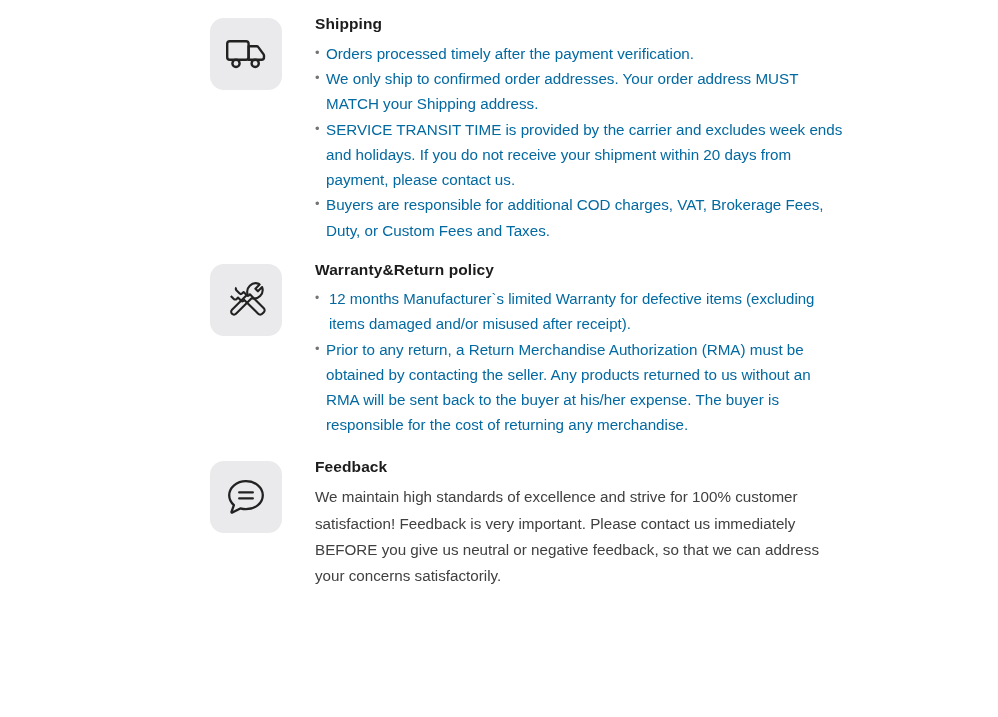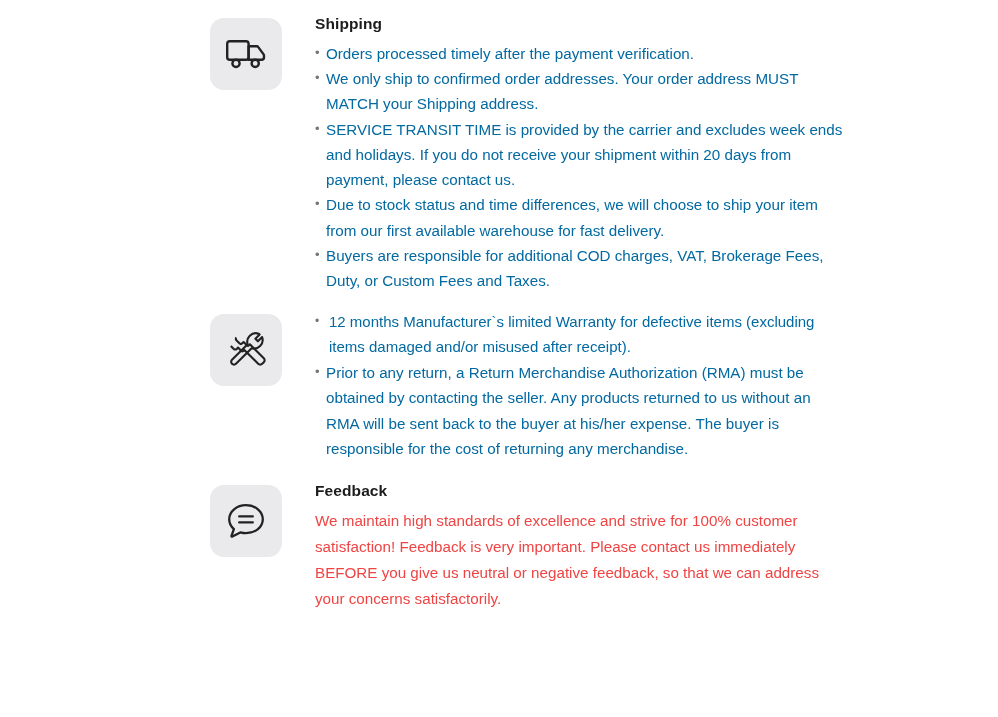--- a/index.html
+++ b/index.html
@@ -77,21 +77,21 @@
   ul.bullets li.small {
     font-size: 15px;
     padding-left: 14px;
   }
   ul.bullets li.small::before {
     font-size: 12px;
     line-height: 1.95;
   }
   p.para {
     margin: 0;
-    color: #ef4444;
+    color: #404040;
     font-size: 15.2px;
     line-height: 1.72;
   }
   .sec-shipping { padding-top: 14px; }
   .sec-warranty { padding-top: 17px; }
   .sec-feedback { padding-top: 20px; }
 </style>
 </head>
 <body>
 
@@ -107,38 +107,38 @@
           <circle cx="30.2" cy="26.4" r="3.6" stroke="#222222" stroke-width="2.4"></circle>
         </svg>
       </span>
     </div>
     <div class="body-col">
       <div class="sec-title">Shipping</div>
       <ul class="bullets">
         <li>Orders processed timely after the payment verification.</li>
         <li>We only ship to confirmed order addresses. Your order address MUST MATCH your Shipping address.</li>
         <li>SERVICE TRANSIT TIME is provided by the carrier and excludes week ends and holidays. If you do not receive your shipment within 20 days from payment, please contact us.</li>
-        <li>Due to stock status and time differences, we will choose to ship your item from our first available warehouse for fast delivery.</li>
         <li>Buyers are responsible for additional COD charges, VAT, Brokerage Fees, Duty, or Custom Fees and Taxes.</li>
       </ul>
     </div>
   </div>
 
   <div class="section sec-warranty">
     <div class="icon-box">
       <span>
         <svg width="40" height="40" viewBox="0 0 40 40" fill="none" xmlns="http://www.w3.org/2000/svg">
 
           <path d="M33.6 4.6L29.4 8.8L31.9 11.3L36.1 7.1C37.2 10.1 36.5 13.6 34.1 16.0C31.8 18.3 28.5 19.1 25.6 18.2L10.0 33.8C8.9 34.9 7.1 34.9 6.0 33.8C4.9 32.7 4.9 30.9 6.0 29.8L21.6 14.2C20.7 11.3 21.5 8.0 23.8 5.7C26.2 3.3 29.7 2.6 32.7 3.7L33.6 4.6Z" stroke="#222222" stroke-width="2.1" stroke-linejoin="round"></path>
 
           <path d="M6.4 7.4C5.6 8.2 5.6 9.5 6.4 10.3L9.4 13.3C10.2 14.1 11.5 14.1 12.3 13.3L13.6 12.0L17.0 15.4C17.5 15.9 18.3 15.9 18.8 15.4L19.9 14.3L33.8 28.2C34.9 29.3 34.9 31.1 33.8 32.2L32.2 33.8C31.1 34.9 29.3 34.9 28.2 33.8L14.3 19.9L13.2 21.0C12.7 21.5 11.9 21.5 11.4 21.0L8.0 17.6L6.7 18.9C5.9 19.7 4.6 19.7 3.8 18.9L0.8 15.9" stroke="#222222" stroke-width="2.1" stroke-linejoin="round" transform="translate(4,0)"></path>
         </svg>
       </span>
     </div>
     <div class="body-col">
+      <div class="sec-title">Warranty&amp;Return policy</div>
       <ul class="bullets">
         <li class="small">12 months Manufacturer`s limited Warranty for defective items (excluding items damaged and/or misused after receipt).</li>
         <li>Prior to any return, a Return Merchandise Authorization (RMA) must be obtained by contacting the seller. Any products returned to us without an RMA will be sent back to the buyer at his/her expense. The buyer is responsible for the cost of returning any merchandise.</li>
       </ul>
     </div>
   </div>
 
   <div class="section sec-feedback">
     <div class="icon-box">
       <span>

